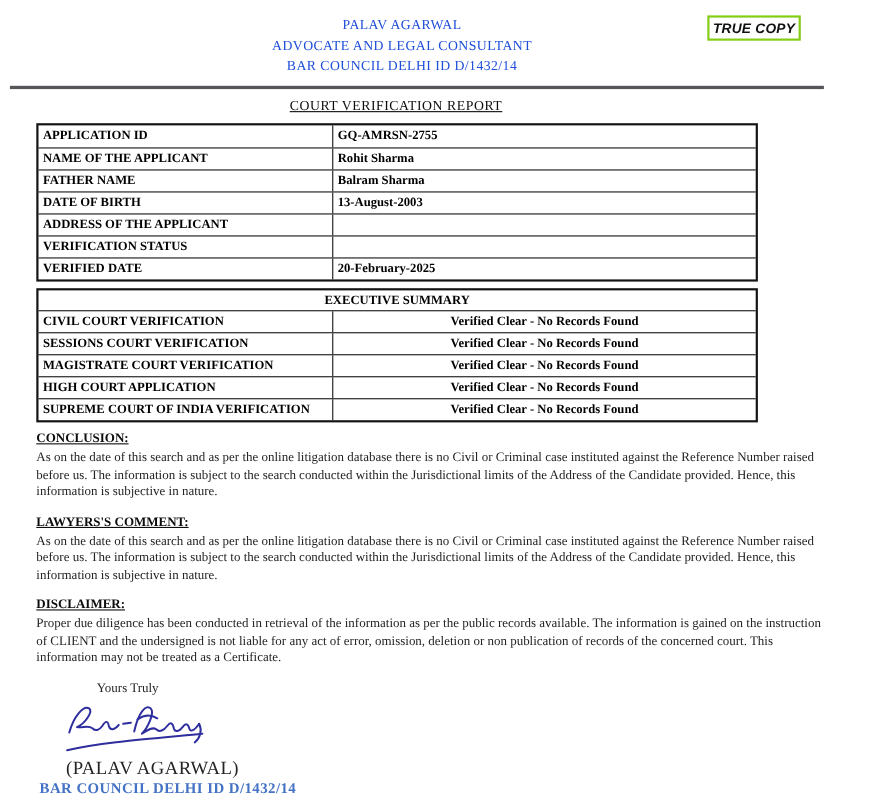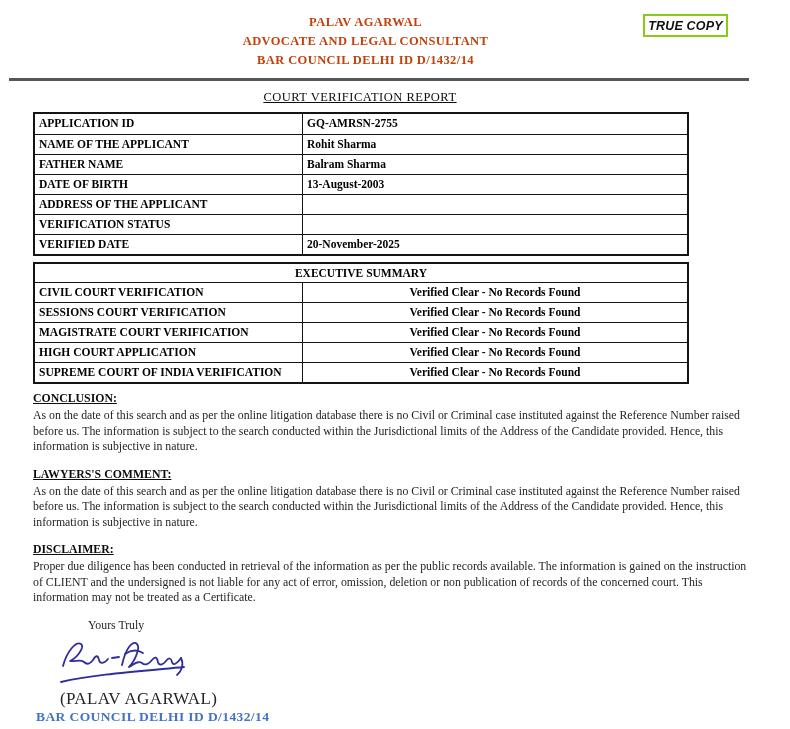--- a/index.html
+++ b/index.html
@@ -11,22 +11,22 @@
     background: #ffffff;
     font-family: "Liberation Serif", "DejaVu Serif", serif;
     color: #1a1a1a;
     overflow: hidden;
   }
   
   .header-block {
     padding-top: 13px;
     width: 731px;
     text-align: center;
-    color: #c2410c;
-    font-weight: bold;
+    color: #1d4ed8;
+    font-weight: normal;
     font-size: 12.5px;
     line-height: 19px;
     letter-spacing: 0.4px;
   }
   .stamp-box {
     position: absolute;
     top: 14px;
     left: 643px;
     width: 85px;
     height: 23px;
@@ -171,21 +171,21 @@
       <div class="tcell val">13-August-2003</div>
     </div>
     <div class="trow">
       <div class="tcell lbl">ADDRESS OF THE APPLICANT</div>
     </div>
     <div class="trow">
       <div class="tcell lbl">VERIFICATION STATUS</div>
     </div>
     <div class="trow">
       <div class="tcell lbl">VERIFIED DATE</div>
-      <div class="tcell val">20-November-2025</div>
+      <div class="tcell val">20-February-2025</div>
     </div>
   </div>
 
   <div class="tbl summary">
     <div class="sum-title-row">EXECUTIVE SUMMARY</div>
     <div class="trow">
       <div class="tcell lbl">CIVIL COURT VERIFICATION</div>
       <div class="tcell val">Verified Clear - No Records Found</div>
     </div>
     <div class="trow">

